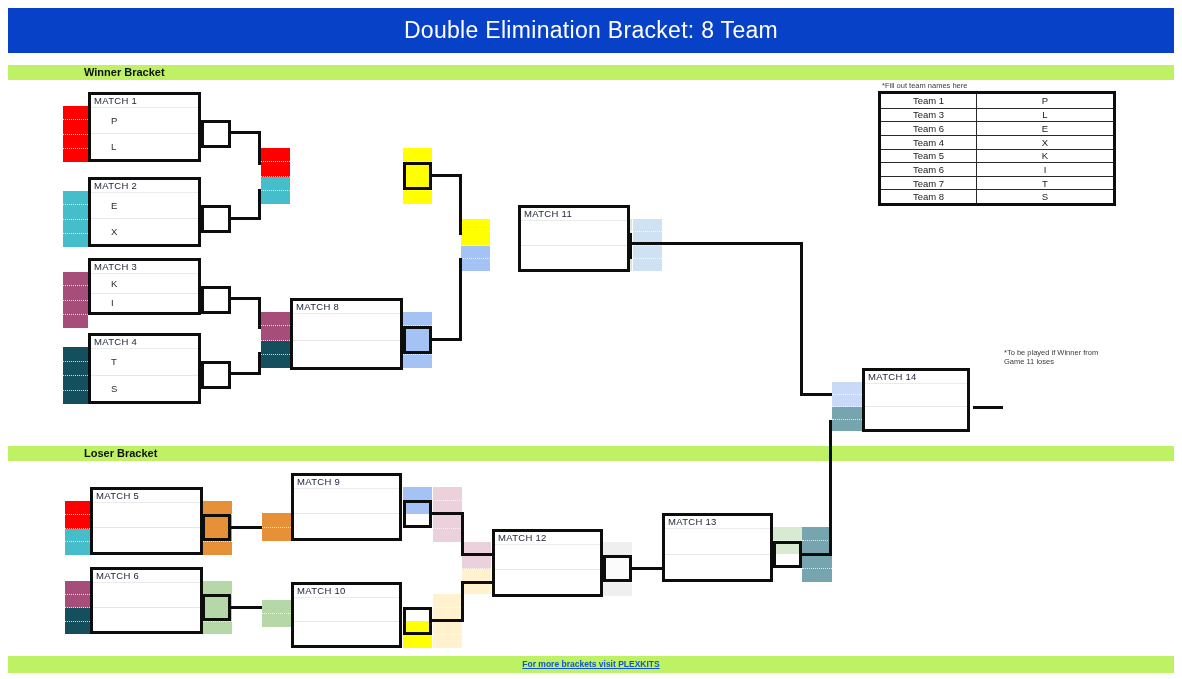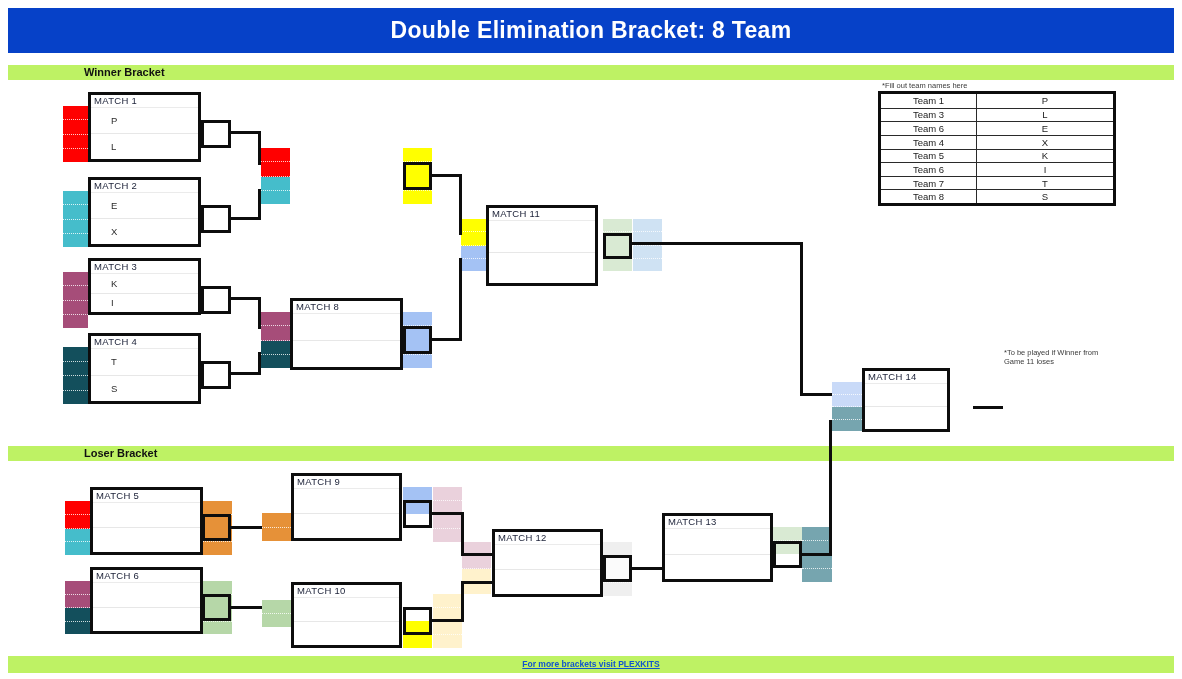--- a/index.html
+++ b/index.html
@@ -8,21 +8,21 @@
     --cream:#FFF2CC; --lgray:#EFEFEF; --lav:#C9DAF8; --steel:#76A5AF; --pgrn:#D9EAD3;
     --pblue:#CFE2F3; --link:#1155CC; --line:#0d0d0d;
   }
   *{box-sizing:border-box;margin:0;padding:0}
   html,body{width:1182px;height:679px;background:#fff;overflow:hidden;
     font-family:"Liberation Sans",sans-serif;}
   #page{position:relative;width:1182px;height:679px;background:#fff}
 
   .title{position:absolute;left:8px;top:8px;width:1166px;height:45px;background:var(--blue);
     color:#fff;display:flex;align-items:center;justify-content:center;
-    font-size:23px;font-weight:bold;letter-spacing:.3px;z-index:5}
+    font-size:23px;font-weight:normal;letter-spacing:.3px;z-index:5}
 
   .band{position:absolute;left:8px;width:1166px;height:15px;background:#bef264;z-index:0}
   .band-label{font-size:11px;font-weight:bold;color:#111;padding-left:76px;line-height:15px}
 
   .b{position:absolute;background:#fff;border:3px solid var(--line);z-index:4;
     display:flex;flex-direction:column}
   .hd{flex:none;height:13px;line-height:12px;font-size:9.5px;padding-left:3px;
     color:#20263c;letter-spacing:.3px;border-bottom:1px solid #ebebeb;white-space:nowrap}
   .tr{flex:1;font-size:9.5px;color:#2b2b2b;display:flex;align-items:center;padding-left:20px}
   .tr + .tr{border-top:1px solid #e7e7e7}
@@ -286,26 +286,26 @@
     <div class="hd">MATCH 4</div>
     <div class="tr">T</div>
     <div class="tr">S</div>
   </div>
 
   <div class="b" style="left:290px;top:298px;width:113px;height:72px">
     <div class="hd">MATCH 8</div>
     <div class="tr"></div>
     <div class="tr"></div>
   </div>
-  <div class="b" style="left:486px;top:205px;width:112px;height:81px">
+  <div class="b" style="left:518px;top:205px;width:112px;height:67px">
     <div class="hd">MATCH 11</div>
     <div class="tr"></div>
     <div class="tr"></div>
   </div>
-  <div class="b" style="left:862px;top:368px;width:88px;height:64px">
+  <div class="b" style="left:862px;top:368px;width:108px;height:64px">
     <div class="hd">MATCH 14</div>
     <div class="tr"></div>
     <div class="tr"></div>
   </div>
 
   <div class="b" style="left:90px;top:487px;width:113px;height:68px">
     <div class="hd">MATCH 5</div>
     <div class="tr"></div>
     <div class="tr"></div>
   </div>

